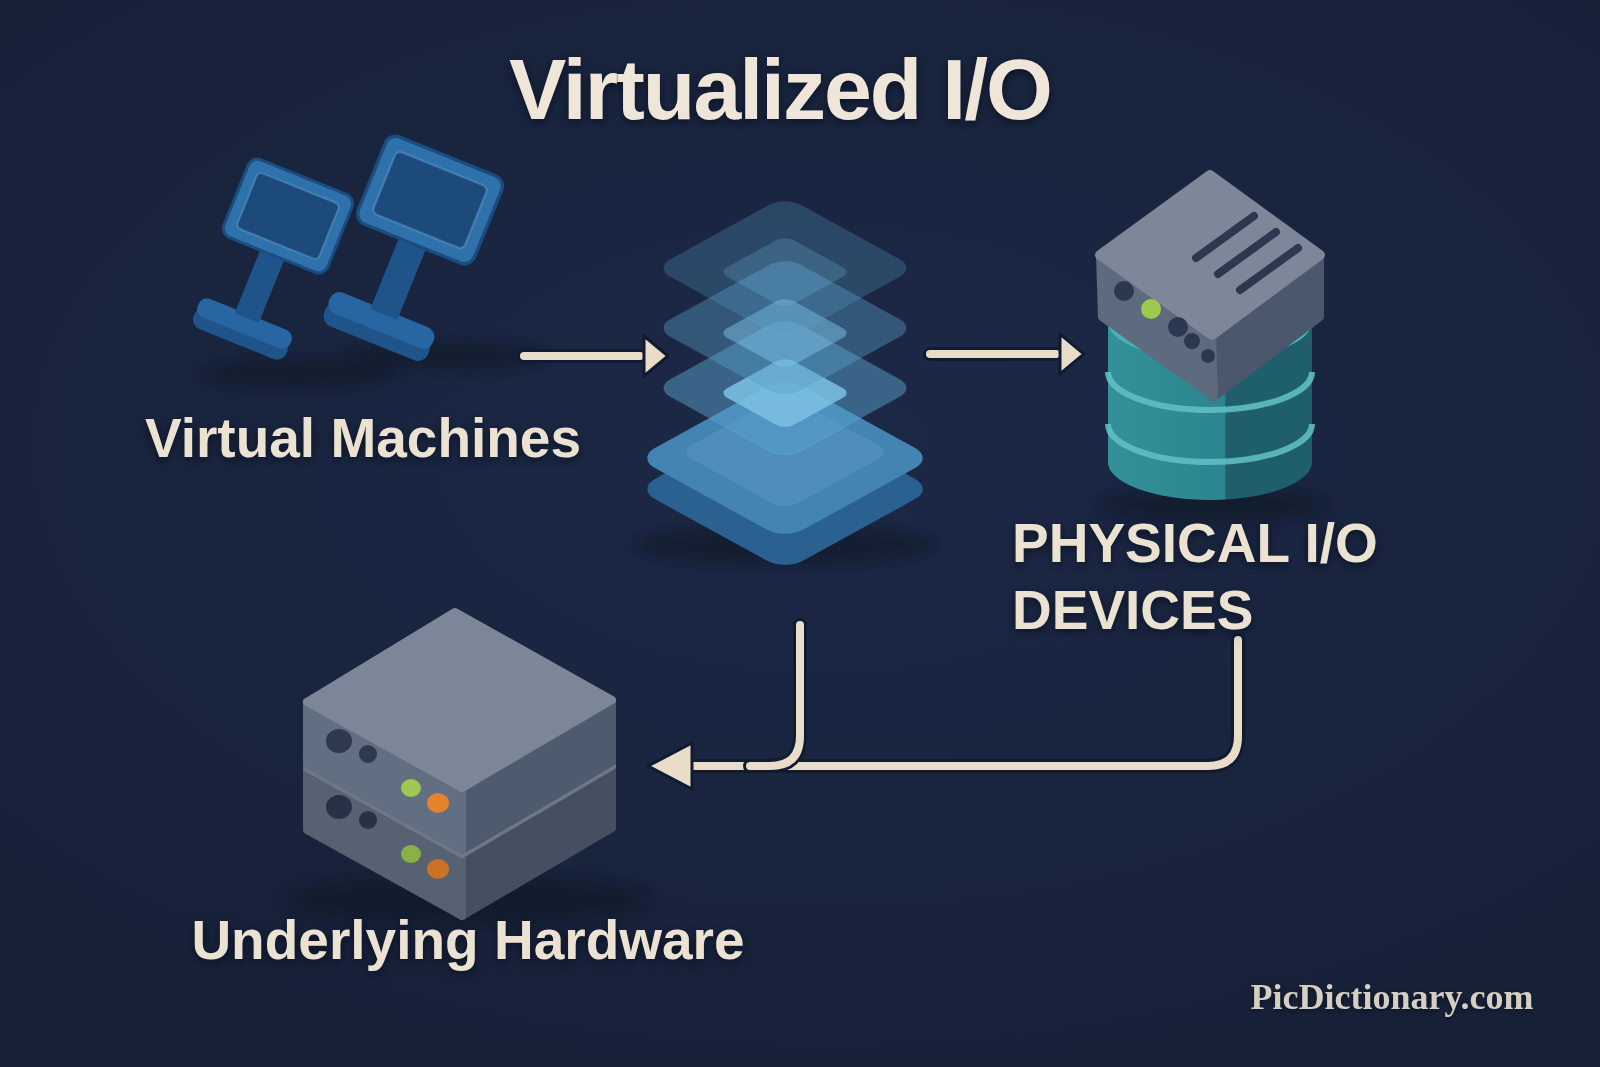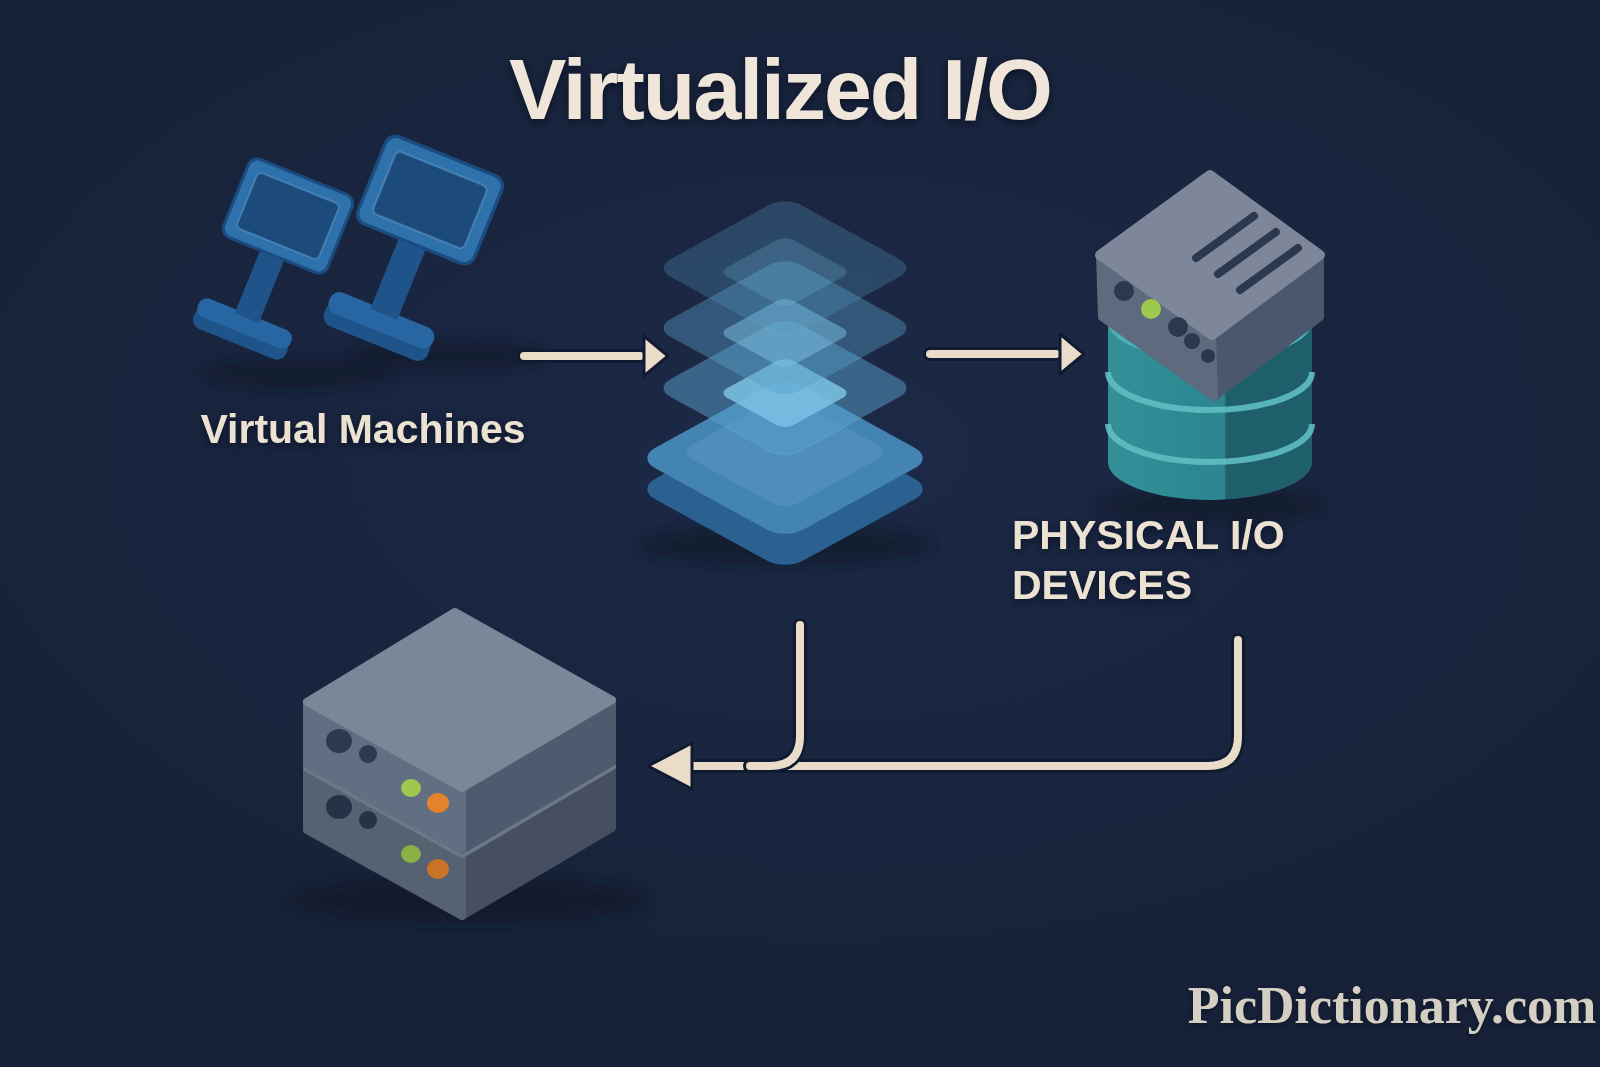--- a/index.html
+++ b/index.html
@@ -8,25 +8,25 @@
     background:radial-gradient(95% 85% at 50% 42%, var(--background-glow) 0%, var(--background) 70%);
     font-family:"Liberation Sans", sans-serif;
     padding-left:48px;
   }
   .lbl{
     position:absolute;font-weight:700;color:var(--label-cream);
     transform:translateX(-50%);white-space:nowrap;
     text-shadow:0 3px 8px rgba(4,9,20,.6);
   }
   .title{font-size:86px;letter-spacing:-2px;color:var(--text-cream);}
-  .node-label{font-size:41px;}
+  .node-label{font-size:55px;}
   .two-line{text-align:left;line-height:1.22;white-space:normal;width:420px;}
   .watermark{
     position:absolute;font-family:"Liberation Serif", serif;font-weight:700;
-    font-size:52px;color:var(--watermark-cream);transform:translateX(-50%);
+    font-size:36px;color:var(--watermark-cream);transform:translateX(-50%);
     text-shadow:0 2px 5px rgba(4,9,20,.5);
   }
   svg{position:absolute;left:0;top:0;}
   
   .shadow{fill:var(--shadow);opacity:.55;}
   .mon-frame{fill:var(--monitor-frame);stroke:#1b4c80;stroke-width:3;}
   .mon-screen{fill:var(--monitor-screen);stroke:rgba(120,180,225,.35);stroke-width:2;}
   .mon-dark{fill:var(--monitor-dark);}
   .mon-mid{fill:var(--monitor-mid);}
   .io-base-side{fill:var(--io-base-side);}
@@ -192,15 +192,16 @@
   <div class="lbl title" style="left:780px;top:40px;">Virtualized I/O</div>
 
   <div class="lbl node-label" style="left:363px;top:406px;">Virtual Machines</div>
 
 
   <div class="lbl node-label two-line" style="left:1222px;top:510px;">
     <div>PHYSICAL I/O</div>
     <div>DEVICES</div>
   </div>
 
+  <div class="lbl node-label" style="left:468px;top:908px;">Underlying Hardware</div>
 
   <div class="watermark" style="left:1392px;top:976px;">PicDictionary.com</div>
 </div>
 
 </body></html>

